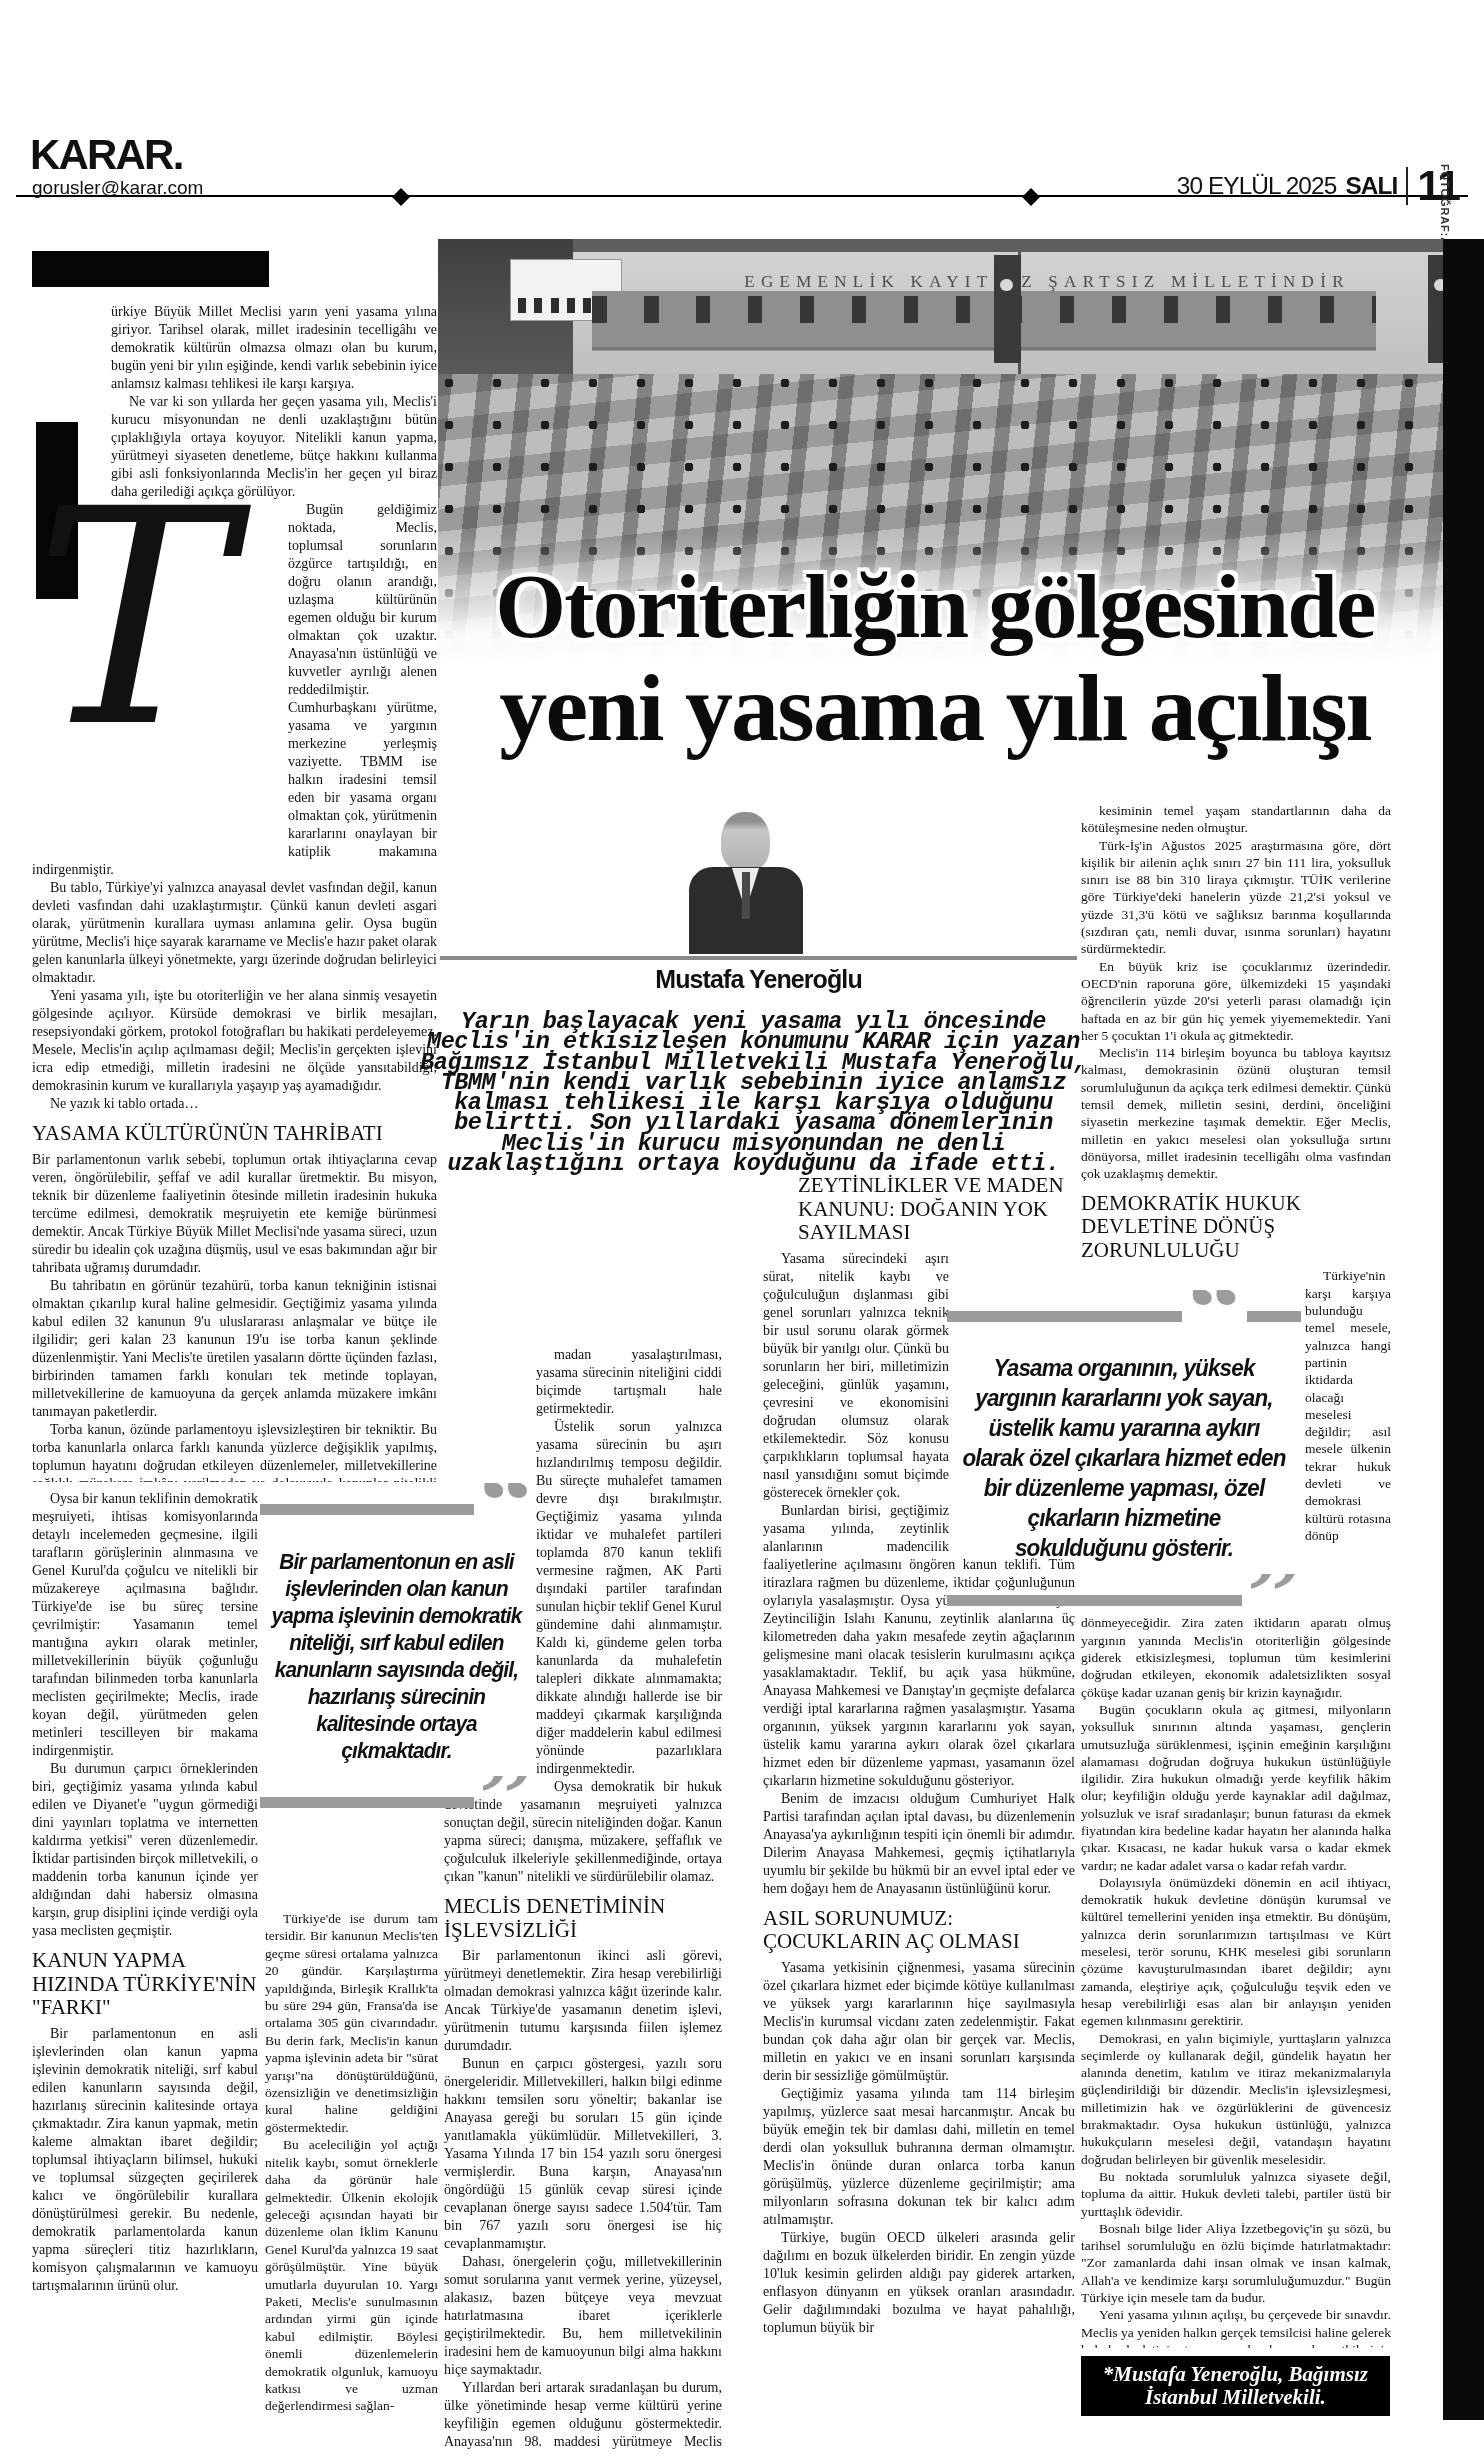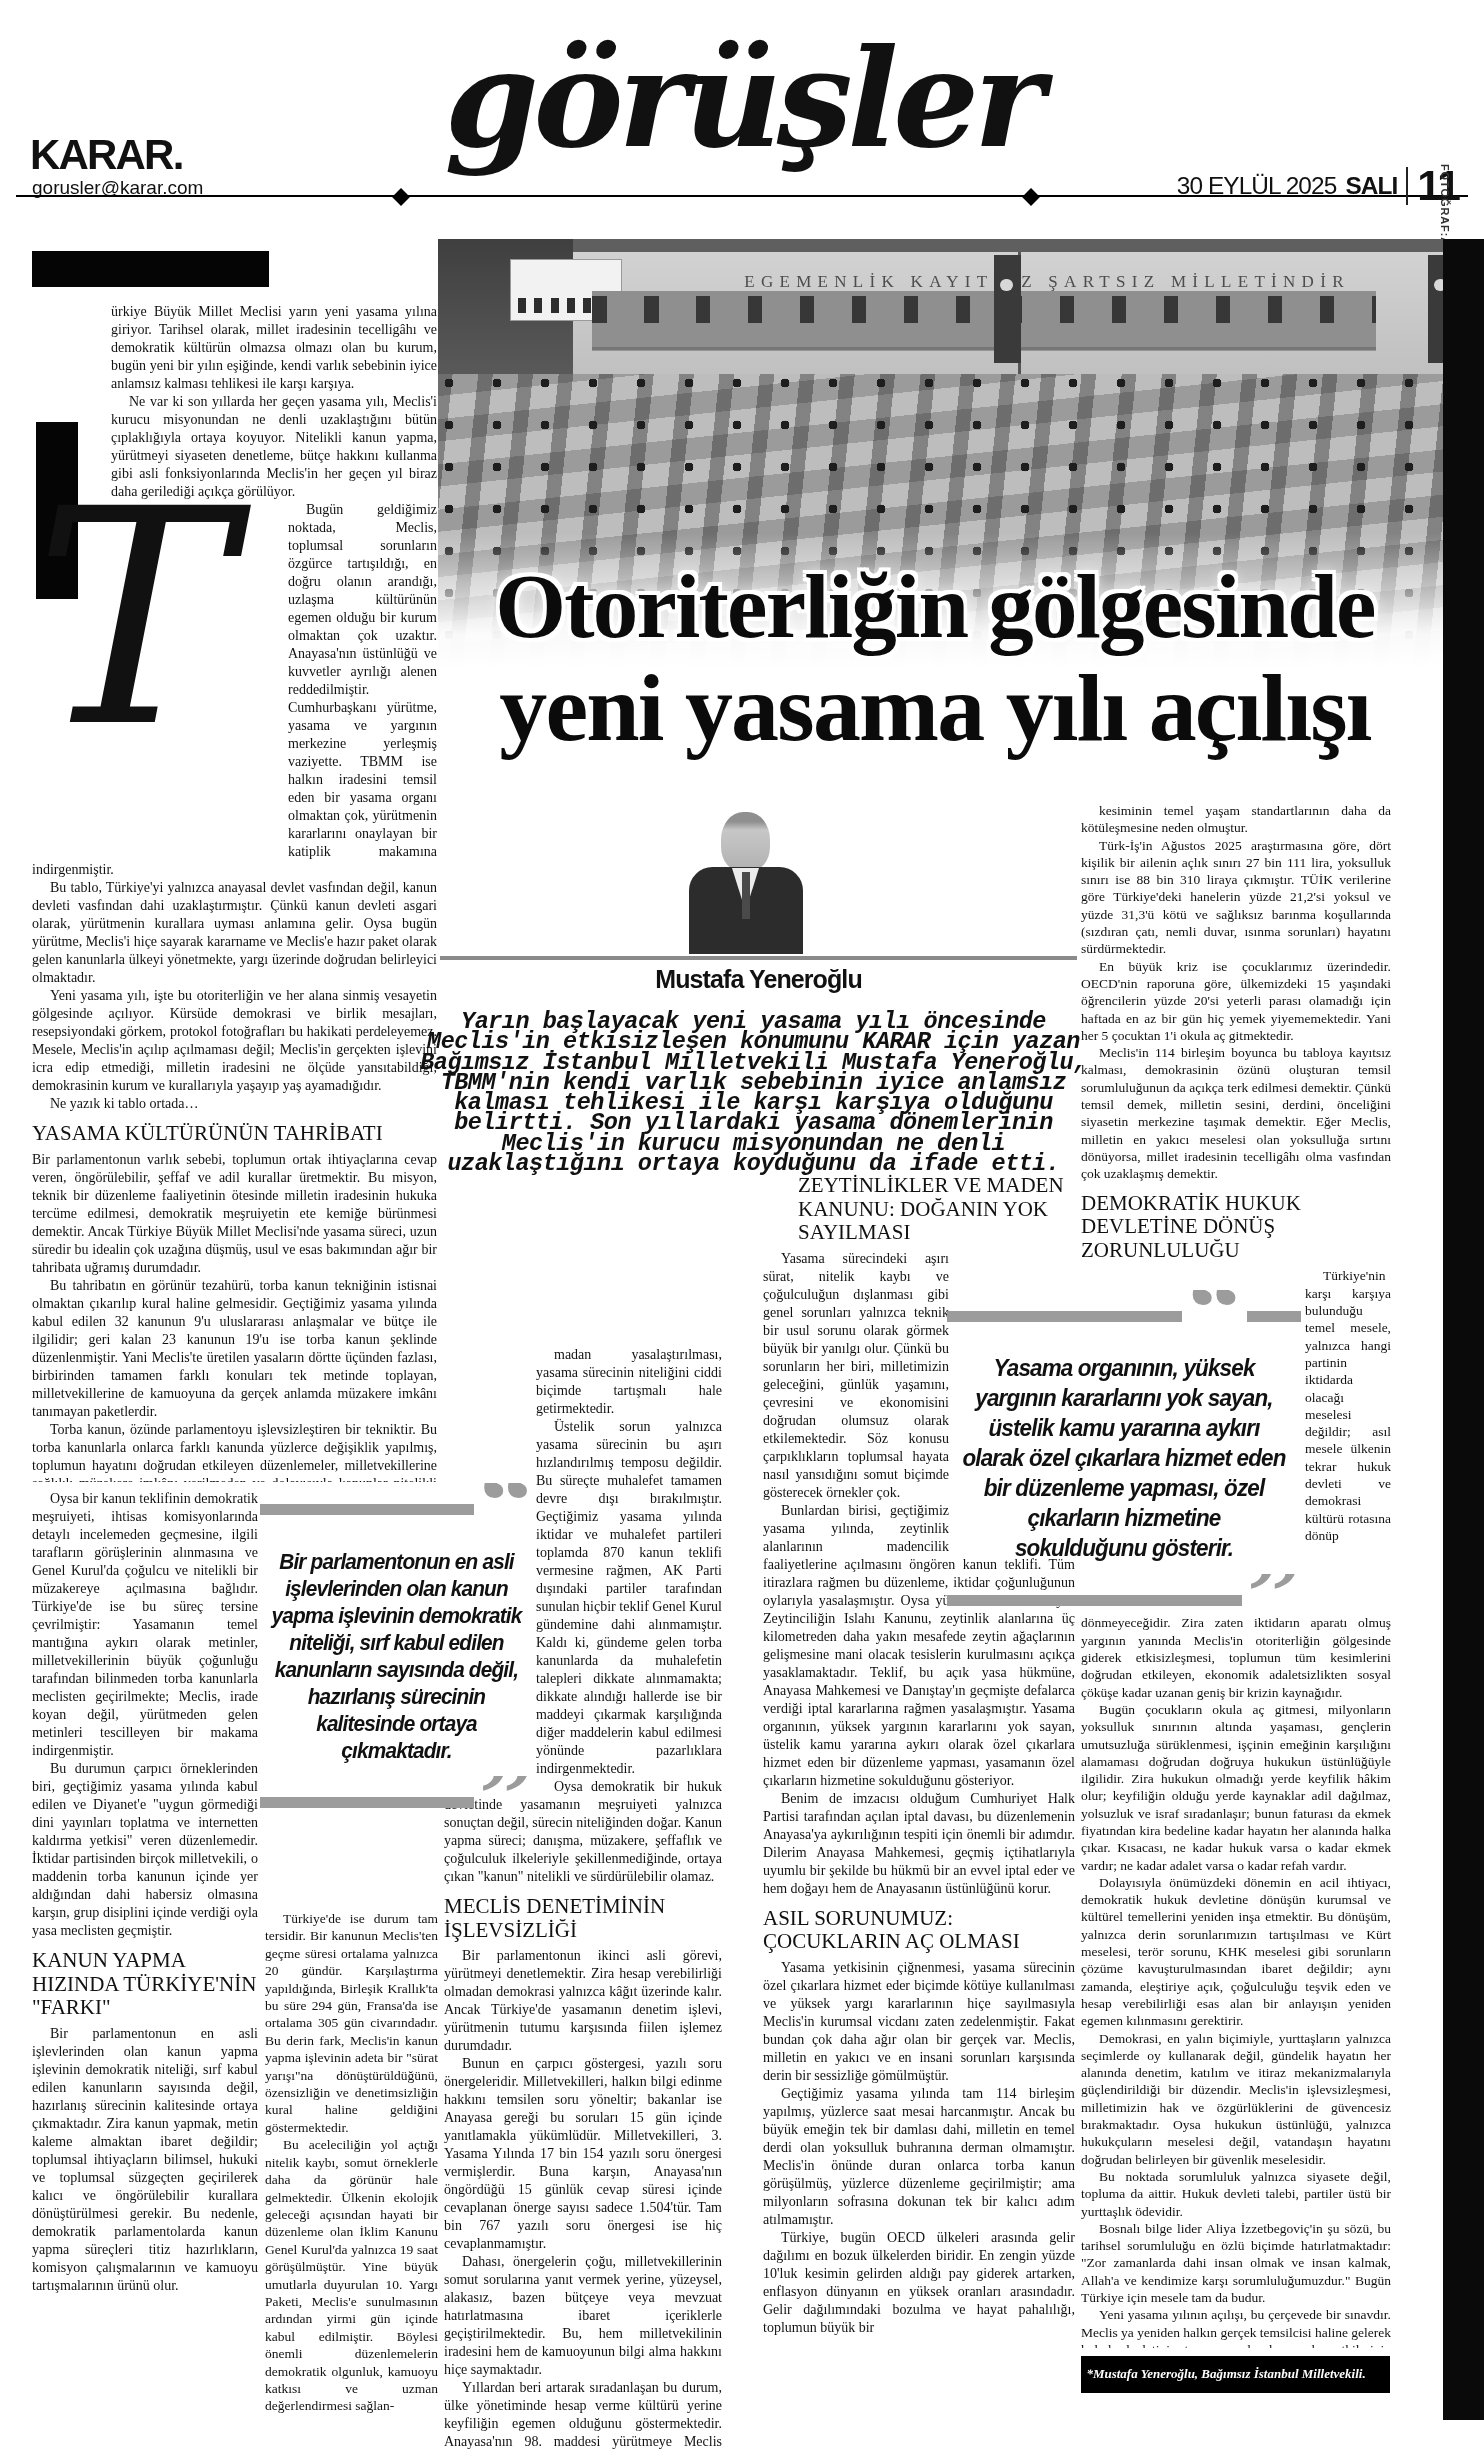--- a/index.html
+++ b/index.html
@@ -105,31 +105,30 @@
   .pq-mark{font-family:"Liberation Serif",serif;font-weight:700;color:#9c9c9c;
          font-size:108px;line-height:36px;height:52px;overflow:hidden;}
   .pq-text{font-style:italic;font-weight:700;text-align:center;letter-spacing:-0.9px;
          transform:scaleX(.92);transform-origin:center;}
   #pqL{left:260px;top:1483px;width:273px;}
   #pqL .pq-text{font-size:22.6px;line-height:27px;margin:12.6px 0;}
   #pqR{left:947px;top:1290px;width:354px;}
   #pqR .pq-text{font-size:24.4px;line-height:30px;margin:11px 0;}
   
   .attrib{position:absolute;left:1081px;top:2356px;width:298px;background:#000;color:#fff;
-         font-style:italic;font-weight:700;font-size:13px;line-height:22.6px;
+         text-align:center;font-style:italic;font-weight:700;font-size:21px;line-height:22.6px;
          padding:7.2px 5.4px;}
 </style>
 </head>
 <body>
 
 <div id="page">
 
   <div class="brand">KARAR.</div>
   <div class="brand-mail">gorusler@karar.com</div>
-  <div class="masthead">görüşler</div>
   <div class="head-rule"></div>
   <div class="diamond d1">◆</div>
   <div class="diamond d2">◆</div>
   <div class="dateblock">
     <span class="date-txt">30 EYLÜL 2025</span>
     <span class="date-txt date-day">SALI</span>
     <span class="date-sep"></span>
     <span class="date-page">11</span>
   </div>
   <div class="photo-credit">FOTOĞRAF:AA</div>

